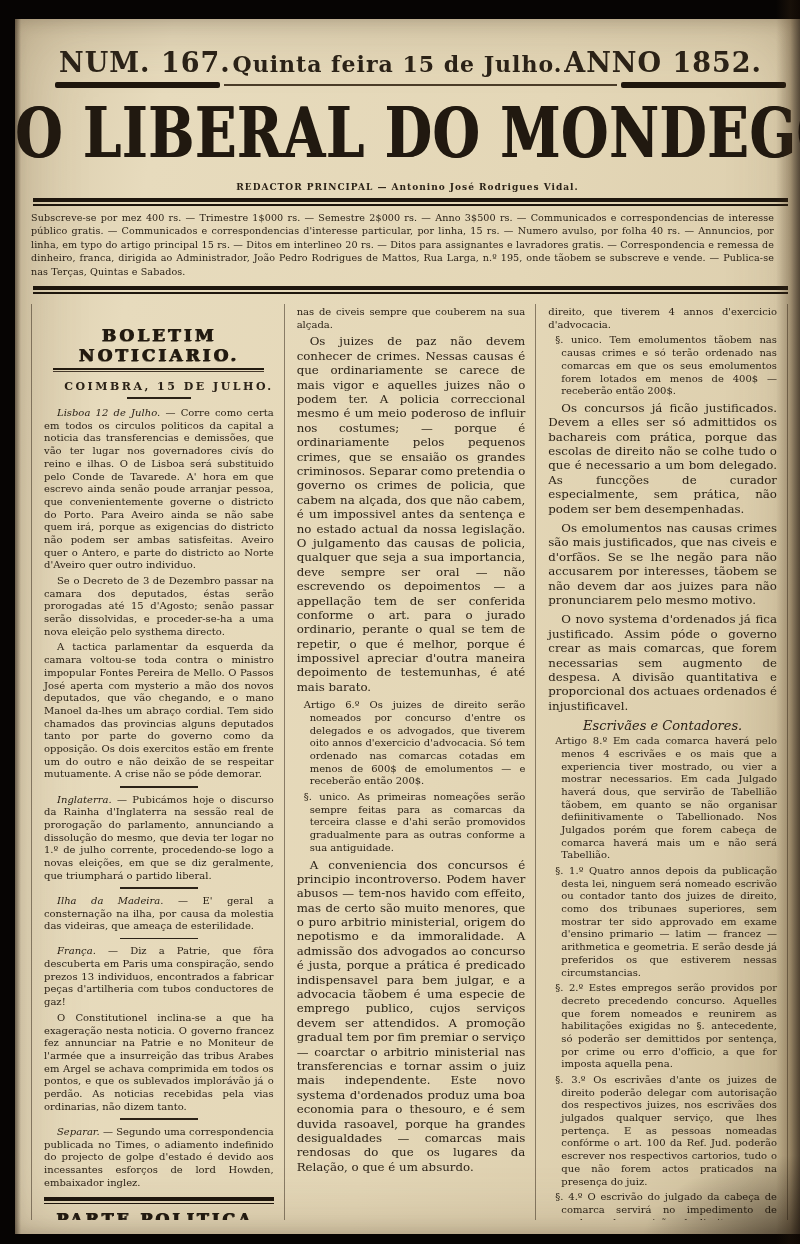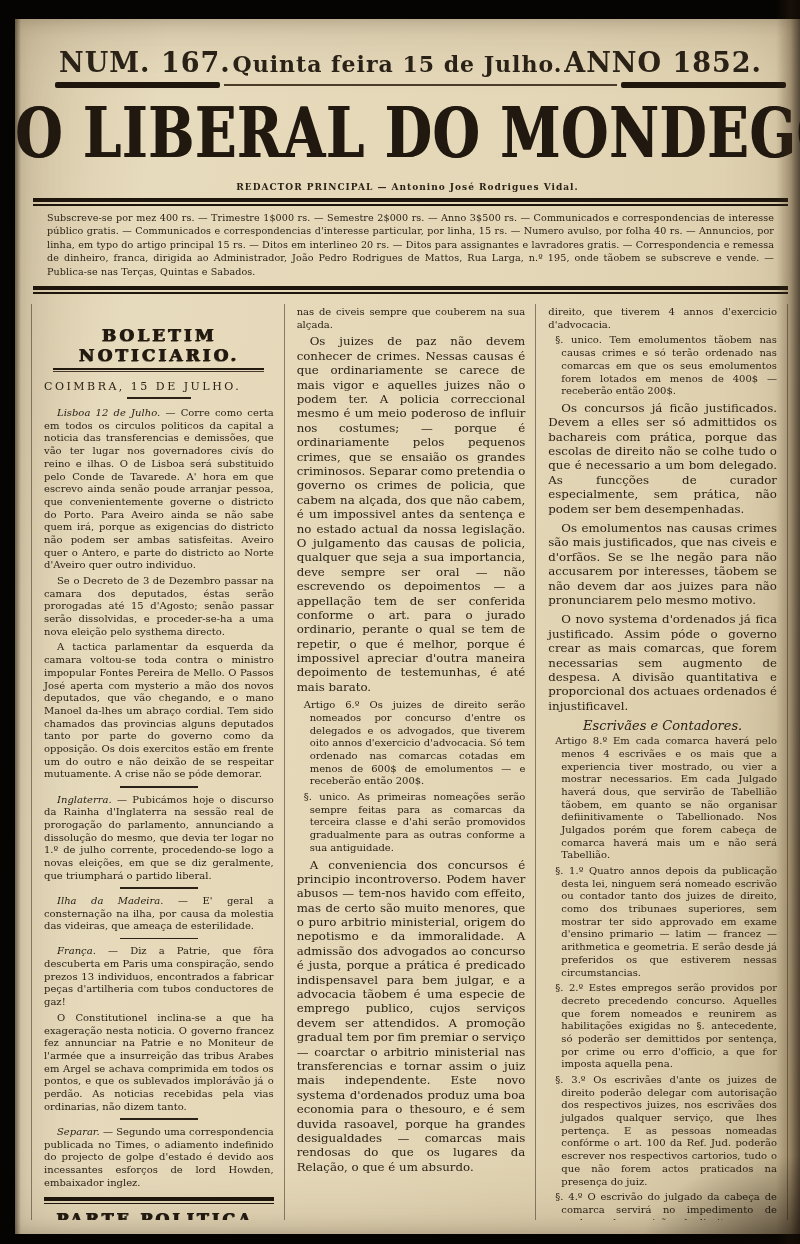--- a/index.html
+++ b/index.html
@@ -33,41 +33,41 @@
 
   h1.masthead { text-align:center; font-size:54px; font-weight:bold; letter-spacing:1px;
     margin-top:14px; transform:scaleY(1.28); transform-origin:center 60%; white-space:nowrap;
     color:#211910; text-shadow:1px 0 0 #211910; }
   .redactor { text-align:center; font-size:9px; font-weight:bold; letter-spacing:1px; margin-top:16px; }
 
   .dbar { margin:6px 12px 0 18px; height:8px;
     border-top:4px solid #1e160d; border-bottom:2px solid #1e160d; }
 
   .subscription { font-size:9.6px; line-height:1.4; text-align:justify;
-    padding:5px 26px 2px 32px; letter-spacing:.1px; }
+    padding:5px 26px 2px 16px; letter-spacing:.1px; }
 
   
   .columns { display:flex; margin:10px 12px 0 16px; height:916px; overflow:hidden;
     border-left:1px solid rgba(60,48,32,.55); border-right:1px solid rgba(60,48,32,.55); }
   .col { width:33.333%; padding:2px 10px 0 12px; overflow:hidden; }
   .col + .col { border-left:1px solid rgba(60,48,32,.55); }
 
   p { text-align:justify; }
   .sm { font-size:10px; line-height:1.27; margin-bottom:3px; }
   .lg { font-size:11.8px; line-height:1.22; margin-bottom:5px; }
   .ind { text-indent:13px; }
   .hang { padding-left:13px; text-indent:-6px; }
   .lead-it { font-style:italic; }
 
   .orn-title { text-align:center; font-size:17px; font-weight:bold; letter-spacing:3px;
     color:#221a10; text-shadow:1px 0 0 #221a10, 0 1px 0 rgba(34,26,16,.5); margin-top:19px; }
   .orn-under { width:92%; margin:3px auto 1px; height:2px; background:#221a10; }
   .orn-under2 { width:92%; margin:0 auto 8px; height:1px; background:#45382a; }
 
-  .dateline { text-align:left; font-size:11px; font-weight:normal; letter-spacing:2.5px; margin-top:4px; }
+  .dateline { text-align:right; font-size:11px; font-weight:bold; letter-spacing:2.5px; margin-top:4px; }
   .short-rule { width:64px; height:2px; background:#2b2217; margin:4px auto 8px; }
   .art-rule { width:78px; height:1.5px; background:#2b2217; margin:5px auto 6px; }
 
   .parte-block { margin:8px 0 6px; }
   .parte-bar { height:7px; border-top:4px solid #1e160d; border-bottom:1.5px solid #1e160d; }
   .parte-title { text-align:center; font-size:16px; font-weight:bold; letter-spacing:3px;
     color:#221a10; text-shadow:1px 0 0 #221a10, 0 1px 0 rgba(34,26,16,.5); padding:6px 0 5px; }
   .sub-head { text-align:center; font-size:13px; font-style:italic; margin:3px 0 2px; }
 </style>
 </head>

